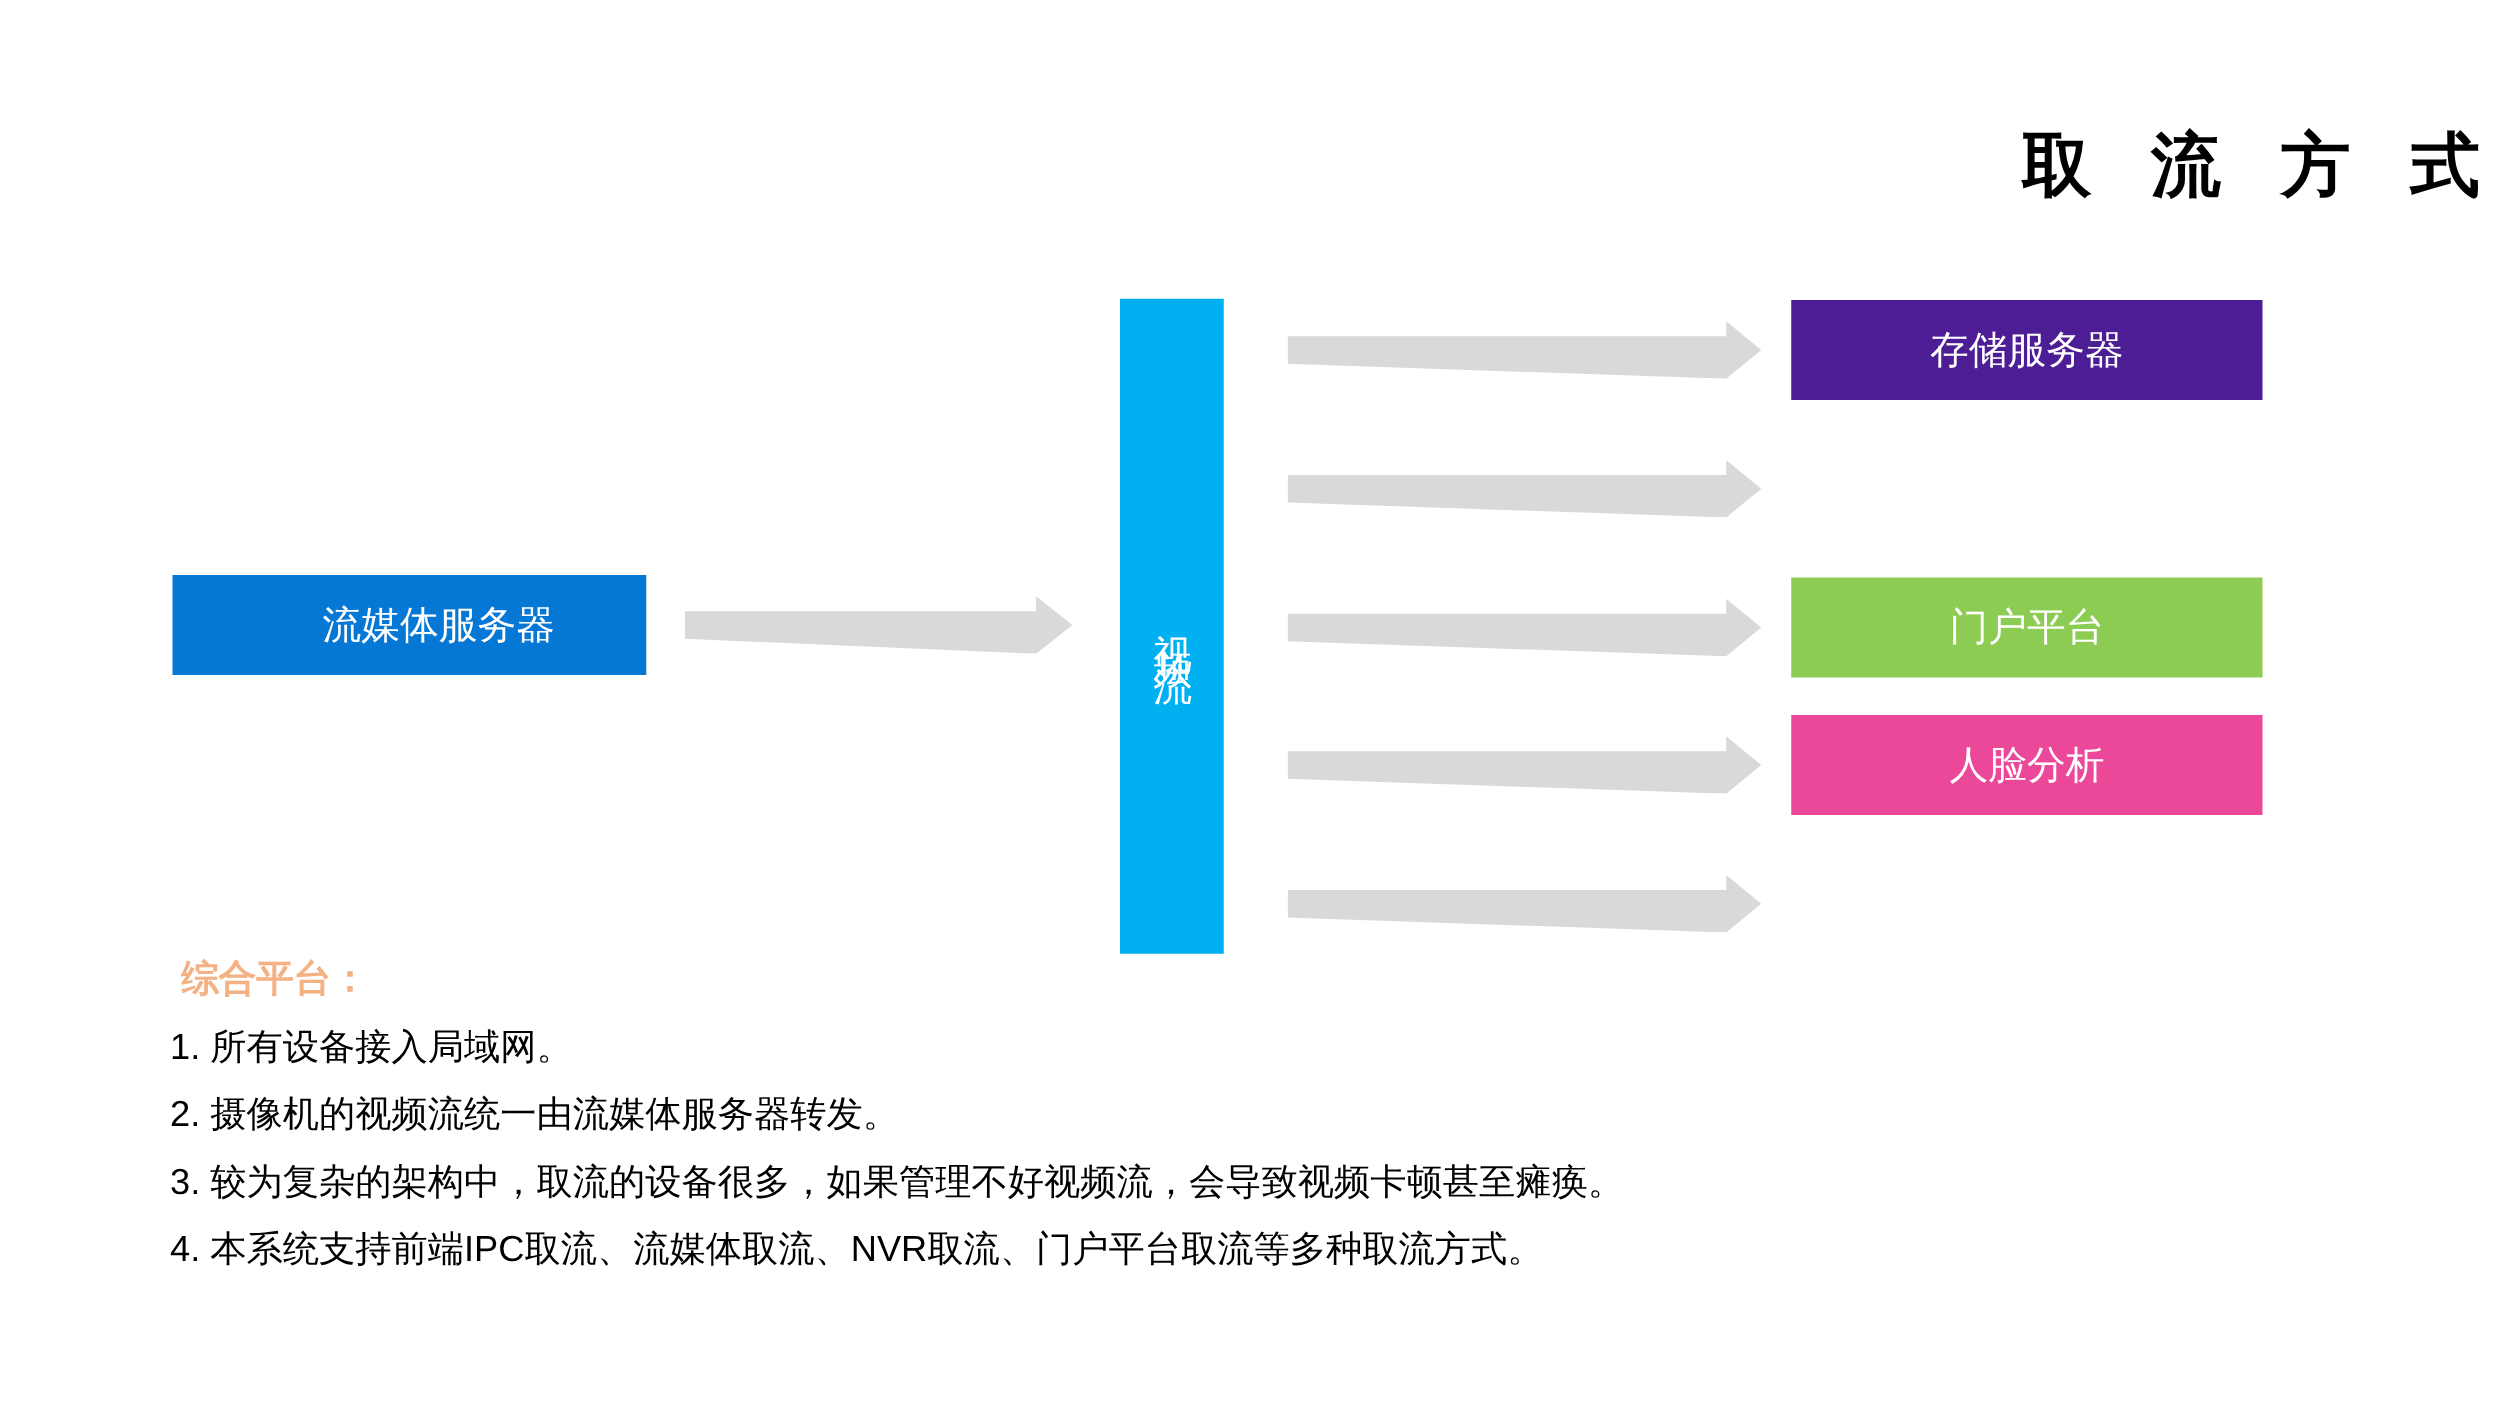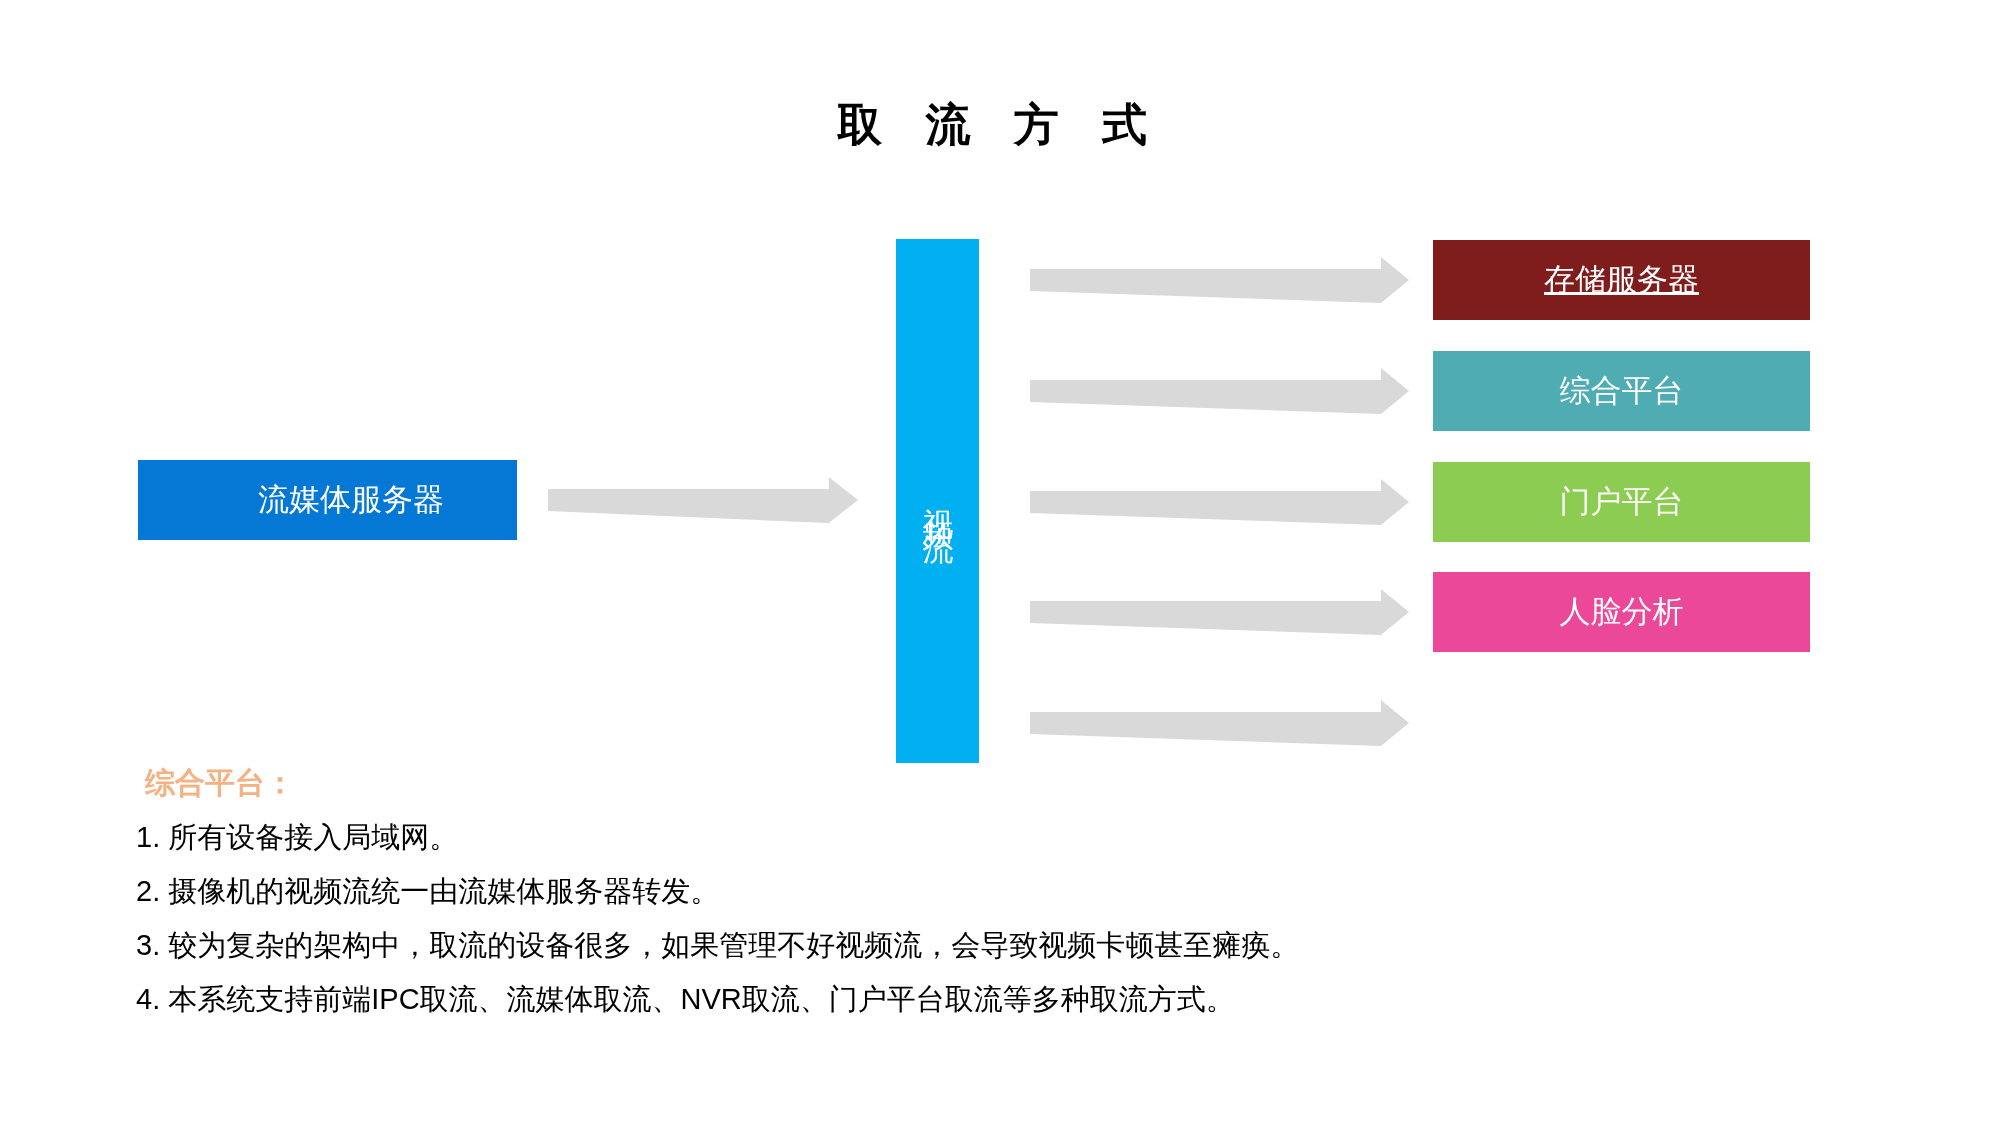--- a/index.html
+++ b/index.html
@@ -15,27 +15,26 @@
     background: #ffffff;
     overflow: hidden;
   }
 
   
   .title {
     position: absolute;
     top: 95px;
     left: 0;
     width: 100%;
-    text-align: center;
-    font-size: 45px;
+    text-align: right;
+    font-size: 56px;
     font-weight: 600;
     letter-spacing: 16px;
     color: #000000;
     white-space: pre;
-    font-family: Liberation Serif, serif;
   }
 
   
   .source-box {
     position: absolute;
     left: 138px;
     top: 460px;
     width: 379px;
     height: 80px;
     display: flex;
@@ -141,25 +140,22 @@
   <div class="stream-bar" style="background-color: rgb(0, 176, 240);">
     <span class="vtext">视频流</span>
   </div>
 
   <div class="arrow arrow-right arrow-r1" style="background-color: rgb(217, 217, 217);"></div>
   <div class="arrow arrow-right arrow-r2" style="background-color: rgb(217, 217, 217);"></div>
   <div class="arrow arrow-right arrow-r3" style="background-color: rgb(217, 217, 217);"></div>
   <div class="arrow arrow-right arrow-r4" style="background-color: rgb(217, 217, 217);"></div>
   <div class="arrow arrow-right arrow-r5" style="background-color: rgb(217, 217, 217);"></div>
 
-  <div class="target target-1" style="background-color: #7f1d1d; text-decoration: underline;">
+  <div class="target target-1" style="background-color: #4c1d95;">
     <span>存储服务器</span>
-  </div>
-  <div class="target target-2" style="background-color: rgb(79, 172, 178);">
-    <span>综合平台</span>
   </div>
   <div class="target target-3" style="background-color: rgb(140, 204, 82);">
     <span>门户平台</span>
   </div>
   <div class="target target-4" style="background-color: #ec4899;">
     <span>人脸分析</span>
   </div>
 
   <div class="notes-heading" style="color: rgb(244, 177, 131);">综合平台：</div>
   <div class="note-item note-1">1. 所有设备接入局域网。</div>

